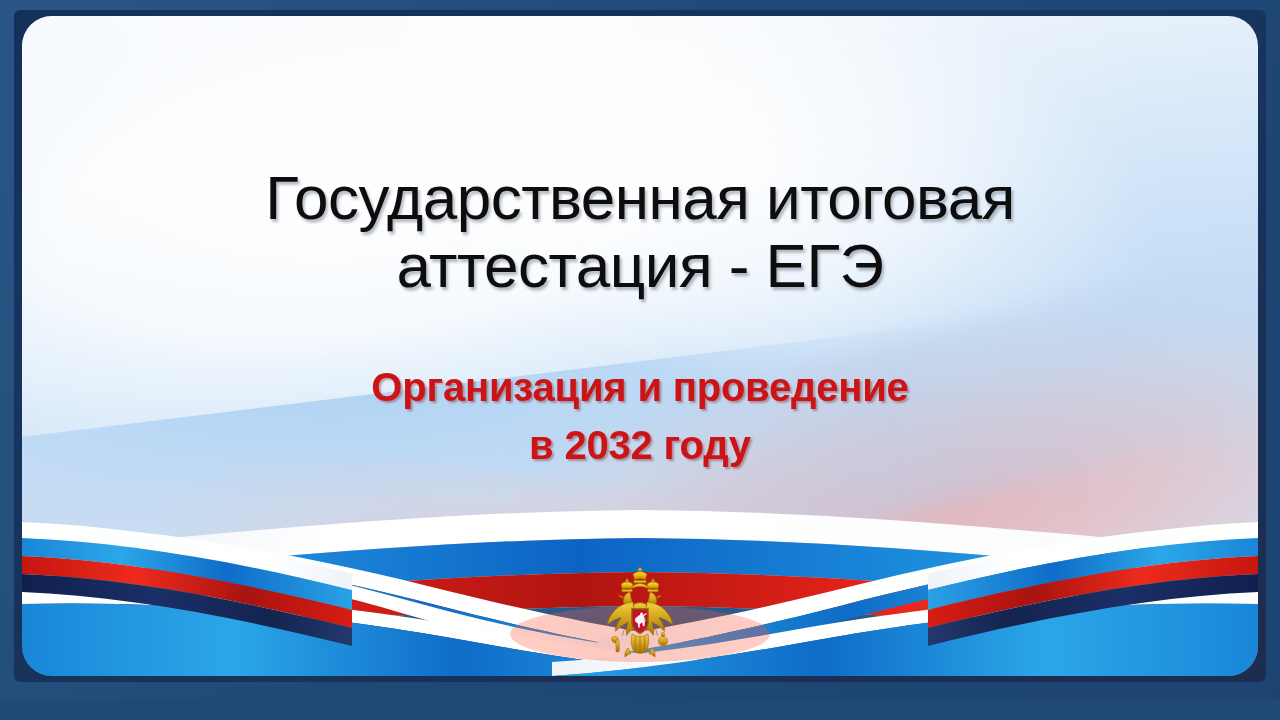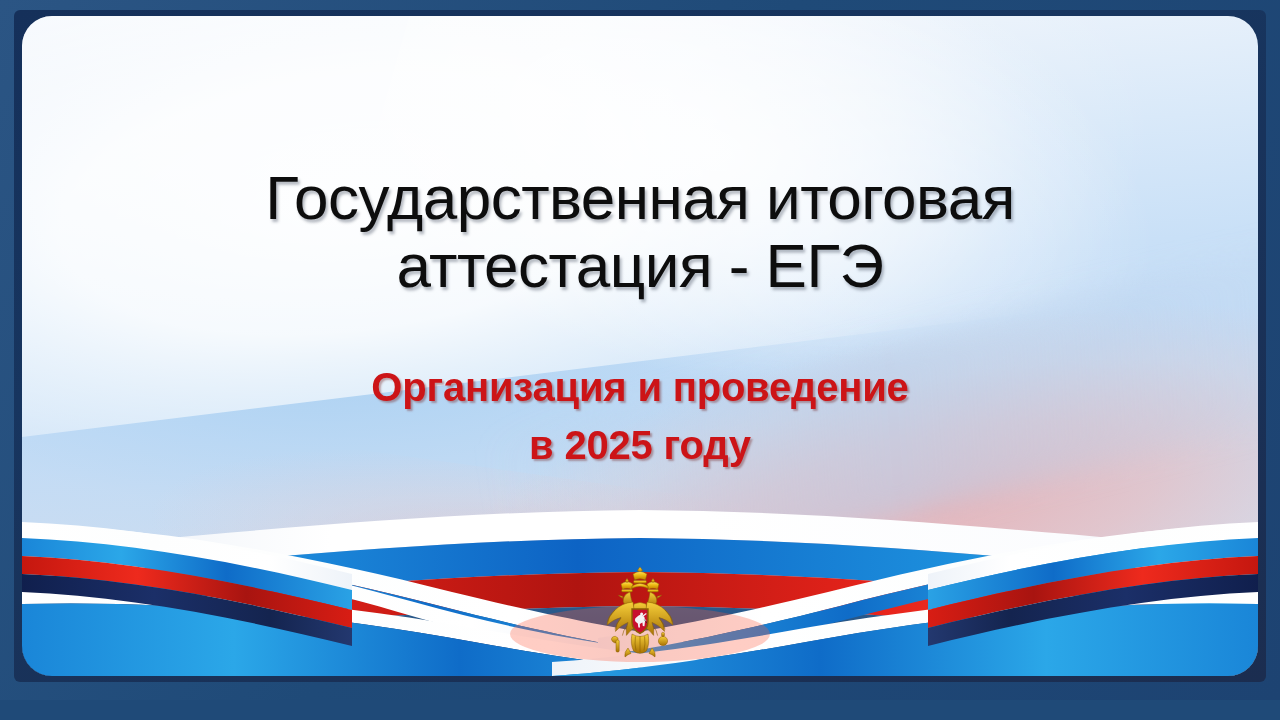--- a/index.html
+++ b/index.html
@@ -182,21 +182,21 @@
     <div class="sweep-white"></div>
     <div class="sweep-white2"></div>
     <div class="blush-pink"></div>
     <div class="blush-pink2"></div>
     <div class="streak-blue"></div>
 
     <div class="text-stack">
       <h1 class="title">Государственная итоговая аттестация - ЕГЭ</h1>
       <div class="subtitle">
         <div>Организация и проведение</div>
-        <div>в 2025 году</div>
+        <div>в 2032 году</div>
       </div>
     </div>
 
     <div class="ribbon">
       <svg viewBox="0 0 1236 170" preserveAspectRatio="none" aria-hidden="true">
         <defs>
           <linearGradient id="gWhiteA" x1="0" y1="0" x2="1" y2="0">
             <stop offset="0" stop-color="#e8eef6"></stop>
             <stop offset="0.25" stop-color="#ffffff"></stop>
             <stop offset="0.55" stop-color="#ffffff"></stop>

